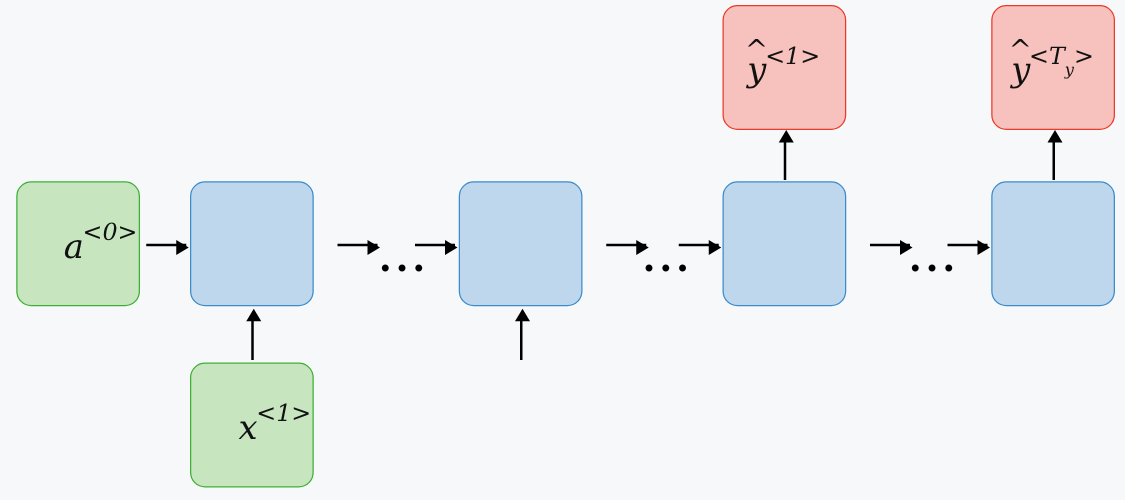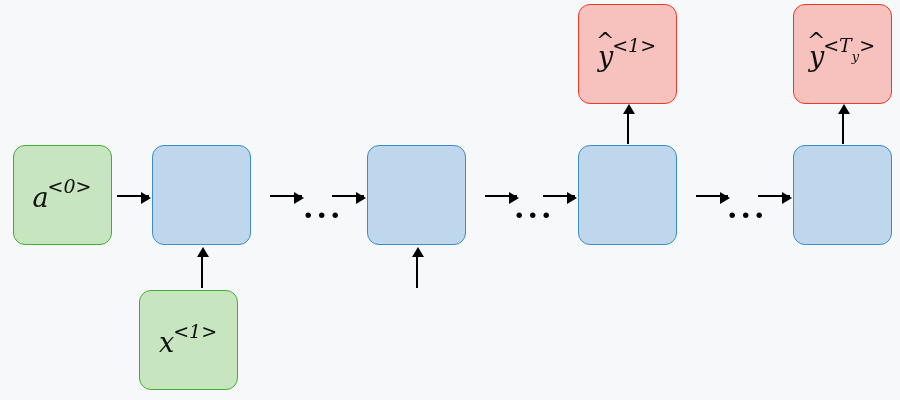--- a/index.html
+++ b/index.html
@@ -26,20 +26,21 @@
     border-width: 1.6px;
     border-style: solid;
     display: flex;
     align-items: center;
     justify-content: center;
     text-align: center;
   }
   .node-green {
     background: #c7e6c0;
     border-color: #3faf34;
+    justify-content: flex-end;
   }
   .node-blue {
     background: #bed7ec;
     border-color: #3a8ccc;
   }
   .node-red {
     background: #f7c2bd;
     border-color: #ec3a28;
   }
   .mathlabel {
@@ -146,21 +147,21 @@
       <span class="hat-wrap"><span class="hat">^</span><span class="base">y</span></span><span class="sup"><span>&lt;</span><span>1</span><span>&gt;</span></span>
     </span>
   </div>
 
   <div class="node node-red" style="left:793px; top:4px; width:99px; height:100px;">
     <span class="mathlabel">
       <span class="hat-wrap"><span class="hat">^</span><span class="base">y</span></span><span class="sup"><span>&lt;</span><span>T</span><span class="sub">y</span><span>&gt;</span></span>
     </span>
   </div>
 
-  <div class="node node-green" style="left:139px; top:290px; width:99px; height:100px;">
+  <div class="node node-green" style="left:152px; top:290px; width:99px; height:100px;">
     <span class="mathlabel">
       <span class="base">x</span><span class="sup"><span>&lt;</span><span>1</span><span>&gt;</span></span>
     </span>
   </div>
 
 
   <div class="arrow-h" style="left:117px; top:195px; width:32px;"></div>
 
   <div class="arrow-h" style="left:270px; top:195px; width:32px;"></div>
 

